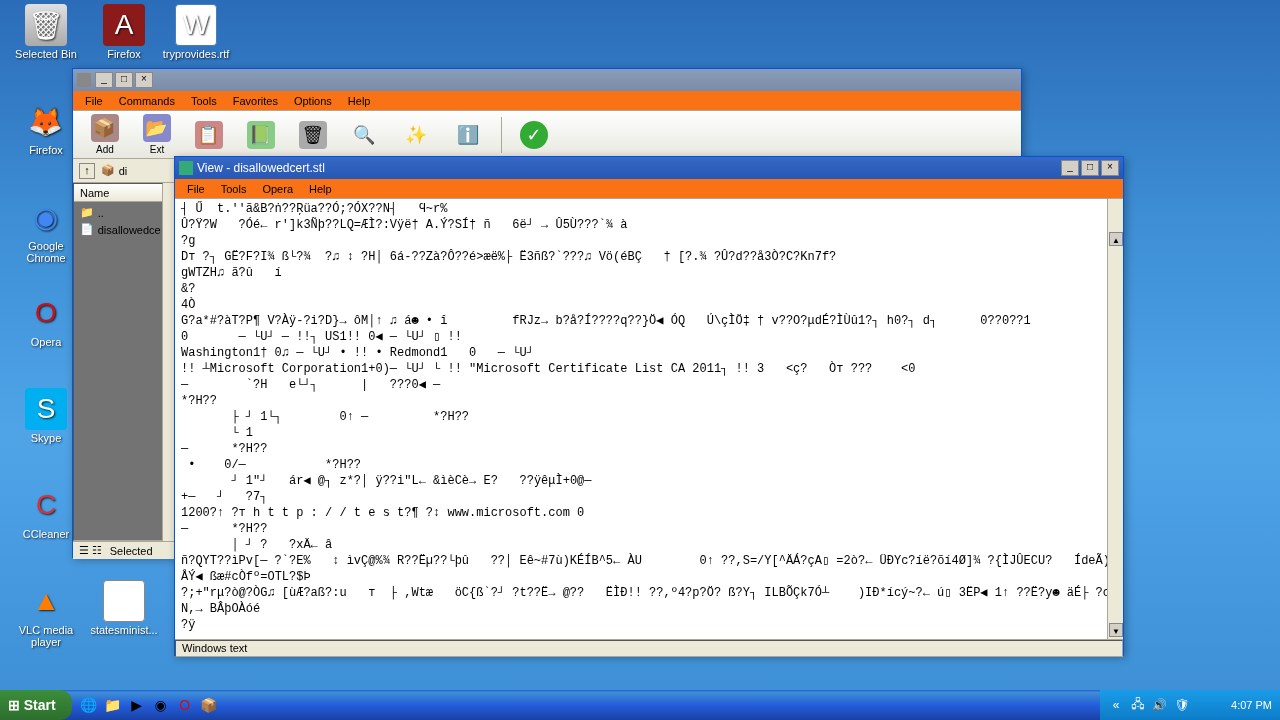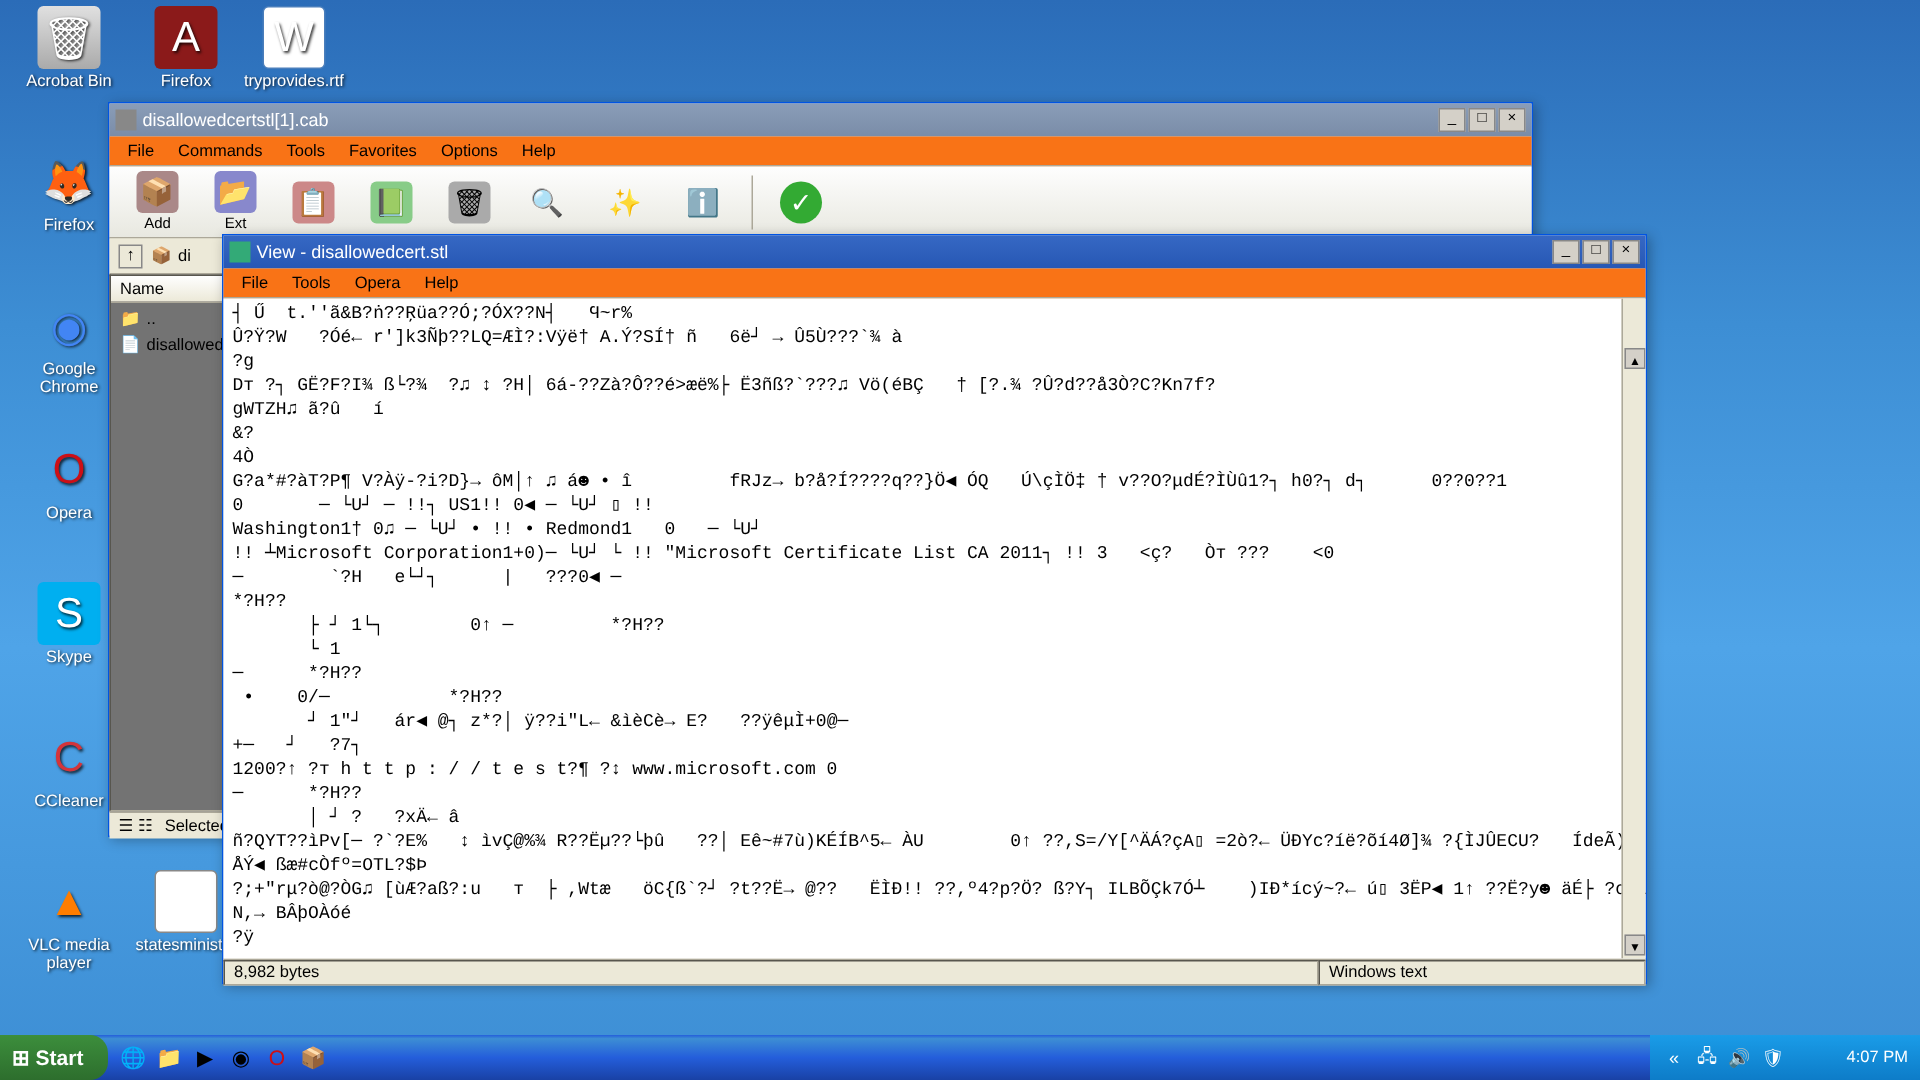--- a/index.html
+++ b/index.html
@@ -55,21 +55,21 @@
 .clock { color: white; font-size: 11px; margin-left: 35px; }
 .watermark { position: absolute; right: 20px; bottom: 40px; color: rgba(255,255,255,0.3); font-size: 28px; font-weight: 300; letter-spacing: 4px; display: flex; align-items: center; gap: 8px; }
 .watermark .tri { width: 0; height: 0; border-left: 18px solid rgba(255,255,255,0.3); border-top: 12px solid transparent; border-bottom: 12px solid transparent; }
 </style>
 </head>
 <body>
 
 <div class="desktop">
   <div class="desk-icon" style="left:10px;top:4px">
       <div class="icon-box bin">🗑</div>
-      <div class="label">Acrobat Bin</div>
+      <div class="label">Selected Bin</div>
     </div>
   <div class="desk-icon" style="left:88px;top:4px">
       <div class="icon-box adobe">A</div>
       <div class="label">Firefox</div>
     </div>
   <div class="desk-icon" style="left:160px;top:4px">
       <div class="icon-box word">W</div>
       <div class="label">tryprovides.rtf</div>
     </div>
   <div class="desk-icon" style="left:10px;top:100px">
@@ -97,21 +97,20 @@
       <div class="label">VLC media player</div>
     </div>
   <div class="desk-icon" style="left:88px;top:580px">
       <div class="icon-box" style="background:white;border:1px solid #888"></div>
       <div class="label">statesminist...</div>
     </div>
 
   <div class="window" style="left:72px;top:68px;width:950px;height:490px">
     <div class="titlebar inactive">
       <div class="ti"></div>
-      <div class="title">disallowedcertstl[1].cab</div>
       <div class="winbtns">
         <div class="winbtn">_</div>
         <div class="winbtn">□</div>
         <div class="winbtn">×</div>
       </div>
     </div>
     <div class="menubar">
       <span>File</span>
       <span>Commands</span>
       <span>Tools</span>
@@ -163,21 +162,21 @@
           <div class="list-row">📄 <span>disallowedce</span></div>
         </div>
       </div>
     </div>
     <div class="status">
       <span style="margin-right:8px">☰ ☷</span>
       <span>Selected</span>
     </div>
   </div>
 
-  <div class="window" style="left:148px;top:156px;width:950px;height:500px">
+  <div class="window" style="left:174px;top:156px;width:950px;height:500px">
     <div class="titlebar">
       <div class="ti" style="background:#3a7"></div>
       <div class="title">View - disallowedcert.stl</div>
       <div class="winbtns">
         <div class="winbtn">_</div>
         <div class="winbtn">□</div>
         <div class="winbtn">×</div>
       </div>
     </div>
     <div class="menubar">
@@ -210,21 +209,20 @@
        │ ┘ ?   ?xÄ← â
 ñ?QYT??ìPv[─ ?`?E%   ↕ ìvÇ@%¾ R??Ëµ??└þû   ??│ Eê~#7ù)KÉÍB^5← ÀU        0↑ ??,S=/Y[^ÄÁ?çA▯ =2ò?← ÜÐYc?íë?õí4Ø]¾ ?{ÌJÛECU?   ÍdeÃ)?
 ÅÝ◀ ßæ#cÒfº=OTL?$Þ
 ?;+"rμ?ò@?ÒG♫ [ùÆ?aß?:u   т  ├ ,Wtæ   öC{ß`?┘ ?t??Ë→ @??   ËÌÐ!! ??,º4?p?Ö? ß?Y┐ ILBÕÇk7Ó┴    )IÐ*ícý~?← ú▯ 3ËP◀ 1↑ ??Ë?y☻ äÉ├ ?cäítk?
 N,→ BÂþOÀóé
 ?ÿ<div class="scrollbar-v">
         <div class="sb-btn">▲</div>
         <div class="sb-btn" style="position:absolute;bottom:1px">▼</div>
       </div></div>
     <div class="viewer-status">
-      <div class="vs-cell" style="width:730px">8,982 bytes</div>
       <div class="vs-cell" style="flex:1">Windows text</div>
     </div>
   </div>
 
 </div>
 
 <div class="taskbar">
   <div class="start">Start</div>
   <div class="ql">
     <div class="ql-item">🌐</div>

